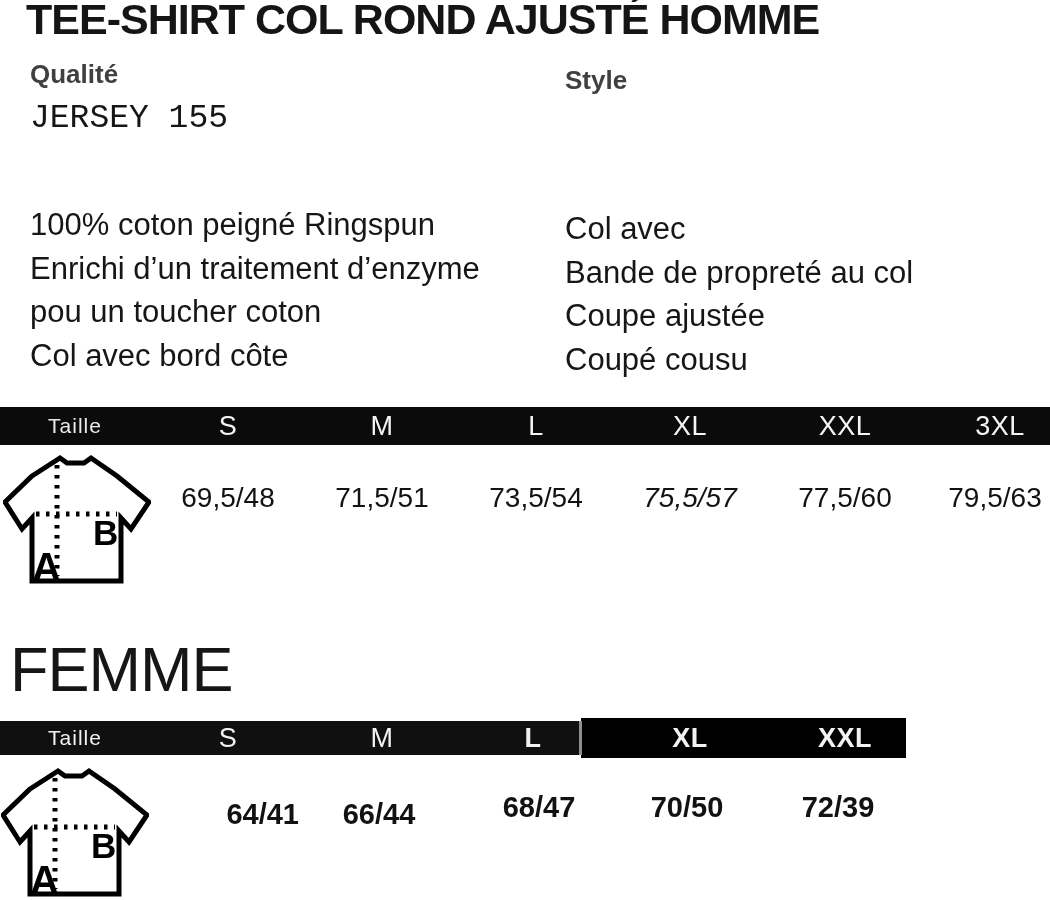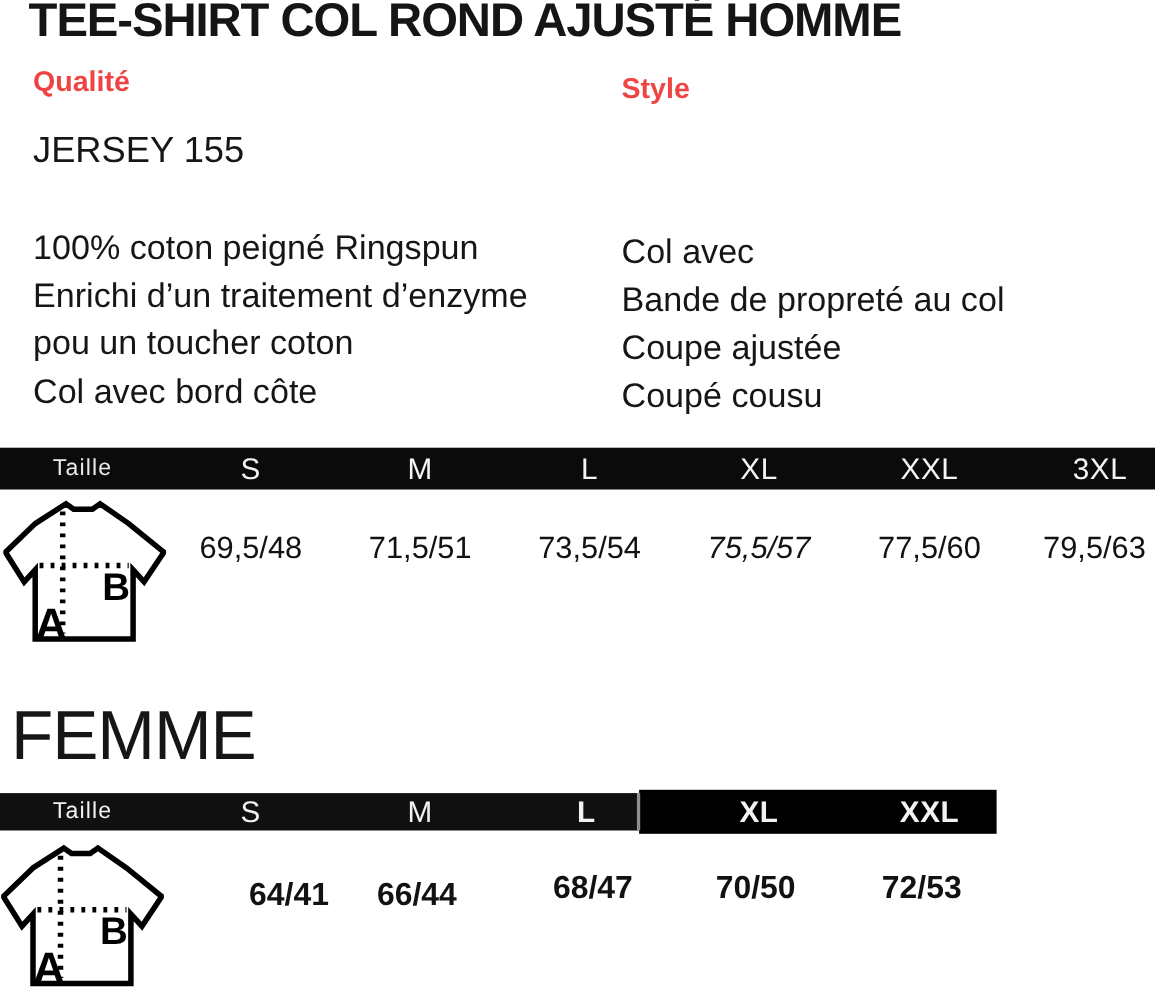--- a/index.html
+++ b/index.html
@@ -14,25 +14,25 @@
   }
   .abs{position:absolute;}
 
   .page-title{
     left:26px; top:-9px;
     font-size:43px; line-height:56px;
     font-weight:600; letter-spacing:-1px;
     color:#151515; white-space:nowrap;
   }
   .col-heading{
-    font-size:26px; font-weight:700; color:#ef4444;
+    font-size:26px; font-weight:700; color:#404040;
   }
   .fabric{
-    left:30px; top:117px;
-    font-size:33px; font-weight:400; color:#161616;
+    left:30px; top:100px;
+    font-size:33px; font-weight:400; color:#161616;font-family:Liberation Mono, monospace;
   }
   .spec-lines{
     font-size:31px; line-height:43.5px; font-weight:400; color:#161616;
     white-space:nowrap;
   }
 
   .size-bar{
     background:#0b0b0b;
   }
   .bar-cell{
@@ -131,21 +131,21 @@
     <div class="bar-cell" style="left:458px;">L</div>
     <div class="bar-cell" style="left:615px;">XL</div>
     <div class="bar-cell" style="left:770px;">XXL</div>
   </div>
 
   <div class="abs women-vals" style="left:0;top:798px;width:1050px;height:34px;">
     <div class="val-cell" style="left:145px;text-align:right;">64/41</div>
     <div class="val-cell" style="left:302px;">66/44</div>
     <div class="val-cell" style="left:462px;text-align:center;">68/47</div>
     <div class="val-cell" style="left:610px;">70/50</div>
-    <div class="val-cell" style="left:761px;">72/53</div>
+    <div class="val-cell" style="left:761px;">72/39</div>
   </div>
 
   <svg class="abs tshirt" style="left:1px;top:765px;" width="148" height="134" viewBox="0 0 148 134">
     <path d="M29 24 L57 6 L64 11 L81 11 L88 6 L114 24 L146 50 L128 77 L118 66 L118 129 L29 129 L29 66 L19 77 L2 50 Z" fill="#ffffff" stroke="#000" stroke-width="5" stroke-linejoin="miter"></path>
     <line x1="54" y1="13" x2="54" y2="124" stroke="#000" stroke-width="5" stroke-dasharray="3.5 6.5"></line>
     <line x1="33" y1="62" x2="114" y2="62" stroke="#000" stroke-width="5" stroke-dasharray="3.5 6.5"></line>
     <text x="29" y="129" font-size="40" font-weight="600" fill="#000">A</text>
     <text x="90" y="93" font-size="35" font-weight="600" fill="#000">B</text>
   </svg>
 

